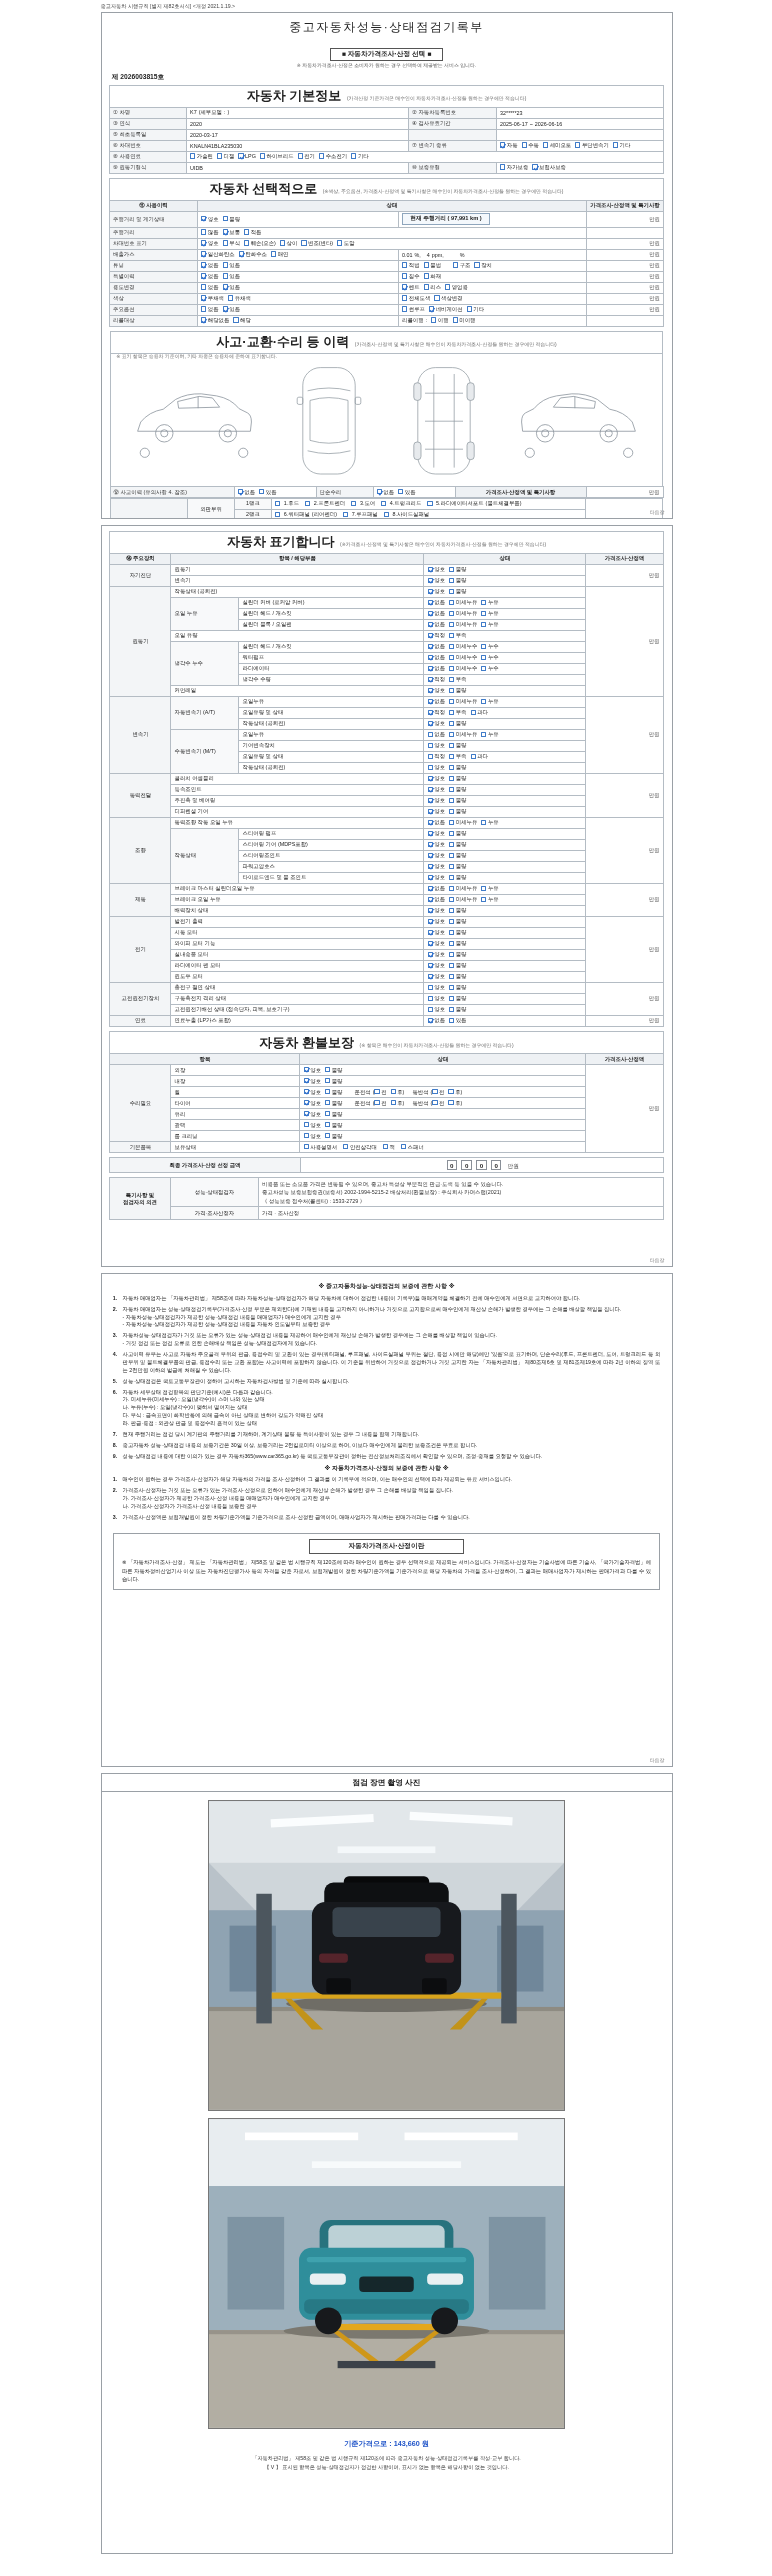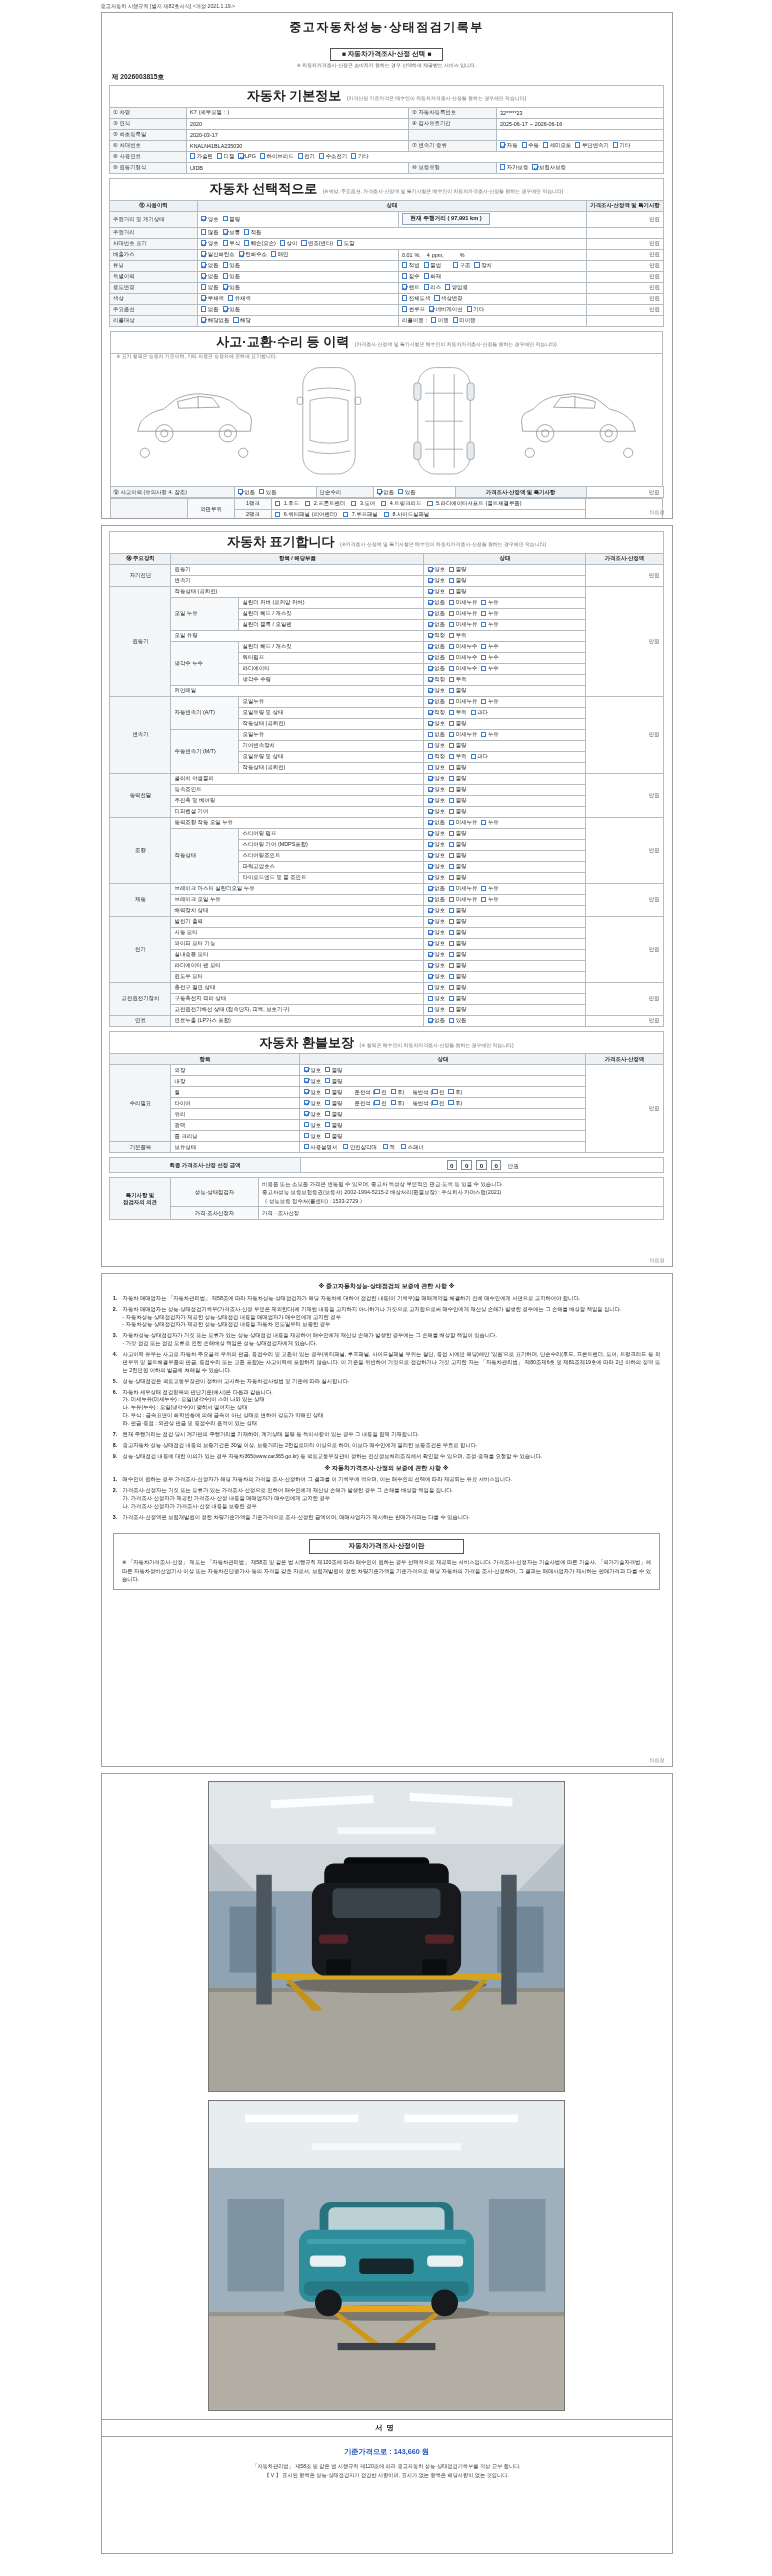--- a/index.html
+++ b/index.html
@@ -5,21 +5,21 @@
   *{margin:0;padding:0;box-sizing:border-box}
   html,body{width:773px;height:2576px;overflow:hidden;background:#ffffff;
     font-family:"Liberation Sans","DejaVu Sans",sans-serif;color:#222}
   .canvas{width:773px;height:2576px;padding-top:3.1px;position:relative}
   .rule-ref{width:572px;margin:0 auto 1.5px;font-size:5.2px;color:#444}
   .sheet{width:572px;margin:0 auto 6.2px;border:0.5px solid #9aa0a6;background:#fff;position:relative;overflow:hidden}
   .s1{height:507px}.s2{height:742px}.s3{height:494px}.s4{height:781px}
 
   
   .doc-head{text-align:center;padding:6.2px 0 1px}
-  .doc-head h1{font-size:12px;letter-spacing:1.5px;font-weight:bold}
+  .doc-head h1{font-size:12px;letter-spacing:1.5px;font-weight:normal}
   .sub-box{display:inline-block;margin-top:3.1px;font-size:6.7px;font-weight:bold;border:0.5px solid #555;padding:1px 10.3px}
   .sub-note{font-size:4.9px;color:#555;margin-top:1.5px}
   .doc-no{font-size:6.7px;font-weight:bold;margin:4.1px 10.3px 2.1px}
 
   
   .tbl{width:553px;margin:0 auto 4.1px;border-collapse:collapse;table-layout:fixed}
   .tbl th,.tbl td{border:0.5px solid #b4bcc4;font-size:5.4px;padding:1.5px 3.1px;vertical-align:middle;overflow:hidden}
   .sec-head{background:#fff;padding:2.6px;text-align:center}
   .sec-head .t{font-size:13px;font-weight:bold}
   .sec-head .n{font-size:4.9px;color:#666;font-weight:normal;margin-left:4.1px}
@@ -911,20 +911,21 @@
         </div>
     </div>
     <div class="pi">
       <span class="pi-title">자동차가격조사·산정이란</span>
       <div class="pi-text">※ 「자동차가격조사·산정」 제도는 「자동차관리법」 제58조 및 같은 법 시행규칙 제120조에 따라 매수인이 원하는 경우 선택적으로 제공되는 서비스입니다. 가격조사·산정자는 기술사법에 따른 기술사, 「국가기술자격법」에 따른 자동차정비산업기사 이상 또는 자동차진단평가사 등의 자격을 갖춘 자로서, 보험개발원이 정한 차량기준가액을 기준가격으로 해당 자동차의 가격을 조사·산정하며, 그 결과는 매매사업자가 제시하는 판매가격과 다를 수 있습니다.</div>
     </div>
     <div class="np">다음장</div>
   </section>
 
   <section class="sheet s4">
+    <div class="ph-head">점검 장면 촬영 사진</div>
 
     <figure class="photo">
       <svg width="355" height="309" viewBox="0 0 690 600">
         <rect width="690" height="600" fill="#b9c2c9"></rect>
         <rect width="690" height="120" fill="#e2e7ea"></rect>
         <polygon points="0,120 690,120 600,212 90,212" fill="#cfd6da"></polygon>
         <rect x="120" y="30" width="200" height="16" fill="#fbfdfe" transform="rotate(-3 220 38)"></rect>
         <rect x="390" y="26" width="200" height="16" fill="#fbfdfe" transform="rotate(3 490 34)"></rect>
         <rect x="250" y="88" width="190" height="13" fill="#f4f8fa"></rect>
         <rect x="0" y="212" width="690" height="190" fill="#8fa3b2"></rect>
@@ -972,21 +973,20 @@
         <rect x="190" y="268" width="310" height="10" rx="5" fill="#3fa2ae"></rect>
         <rect x="196" y="300" width="70" height="22" rx="8" fill="#e8f0f2"></rect>
         <rect x="424" y="300" width="70" height="22" rx="8" fill="#e8f0f2"></rect>
         <rect x="292" y="306" width="106" height="30" rx="8" fill="#15272b"></rect>
         <rect x="185" y="350" width="320" height="28" rx="10" fill="#277985"></rect>
         <circle cx="232" cy="392" r="26" fill="#17191c"></circle>
         <circle cx="458" cy="392" r="26" fill="#17191c"></circle>
       </svg>
     </figure>
 
-    <div class="sign-head">서명</div>
     <div class="fee">
       <span>기준가격으로 :</span>
       <span>143,660 원</span>
     </div>
     <div class="foot">
       <div>「자동차관리법」 제58조 및 같은 법 시행규칙 제120조에 따라 중고자동차 성능·상태점검기록부를 작성·교부 합니다.</div>
       <div>【 V 】 표시된 항목은 성능·상태점검자가 점검한 사항이며, 표시가 없는 항목은 해당사항이 없는 것입니다.</div>
     </div>
   </section>
 

